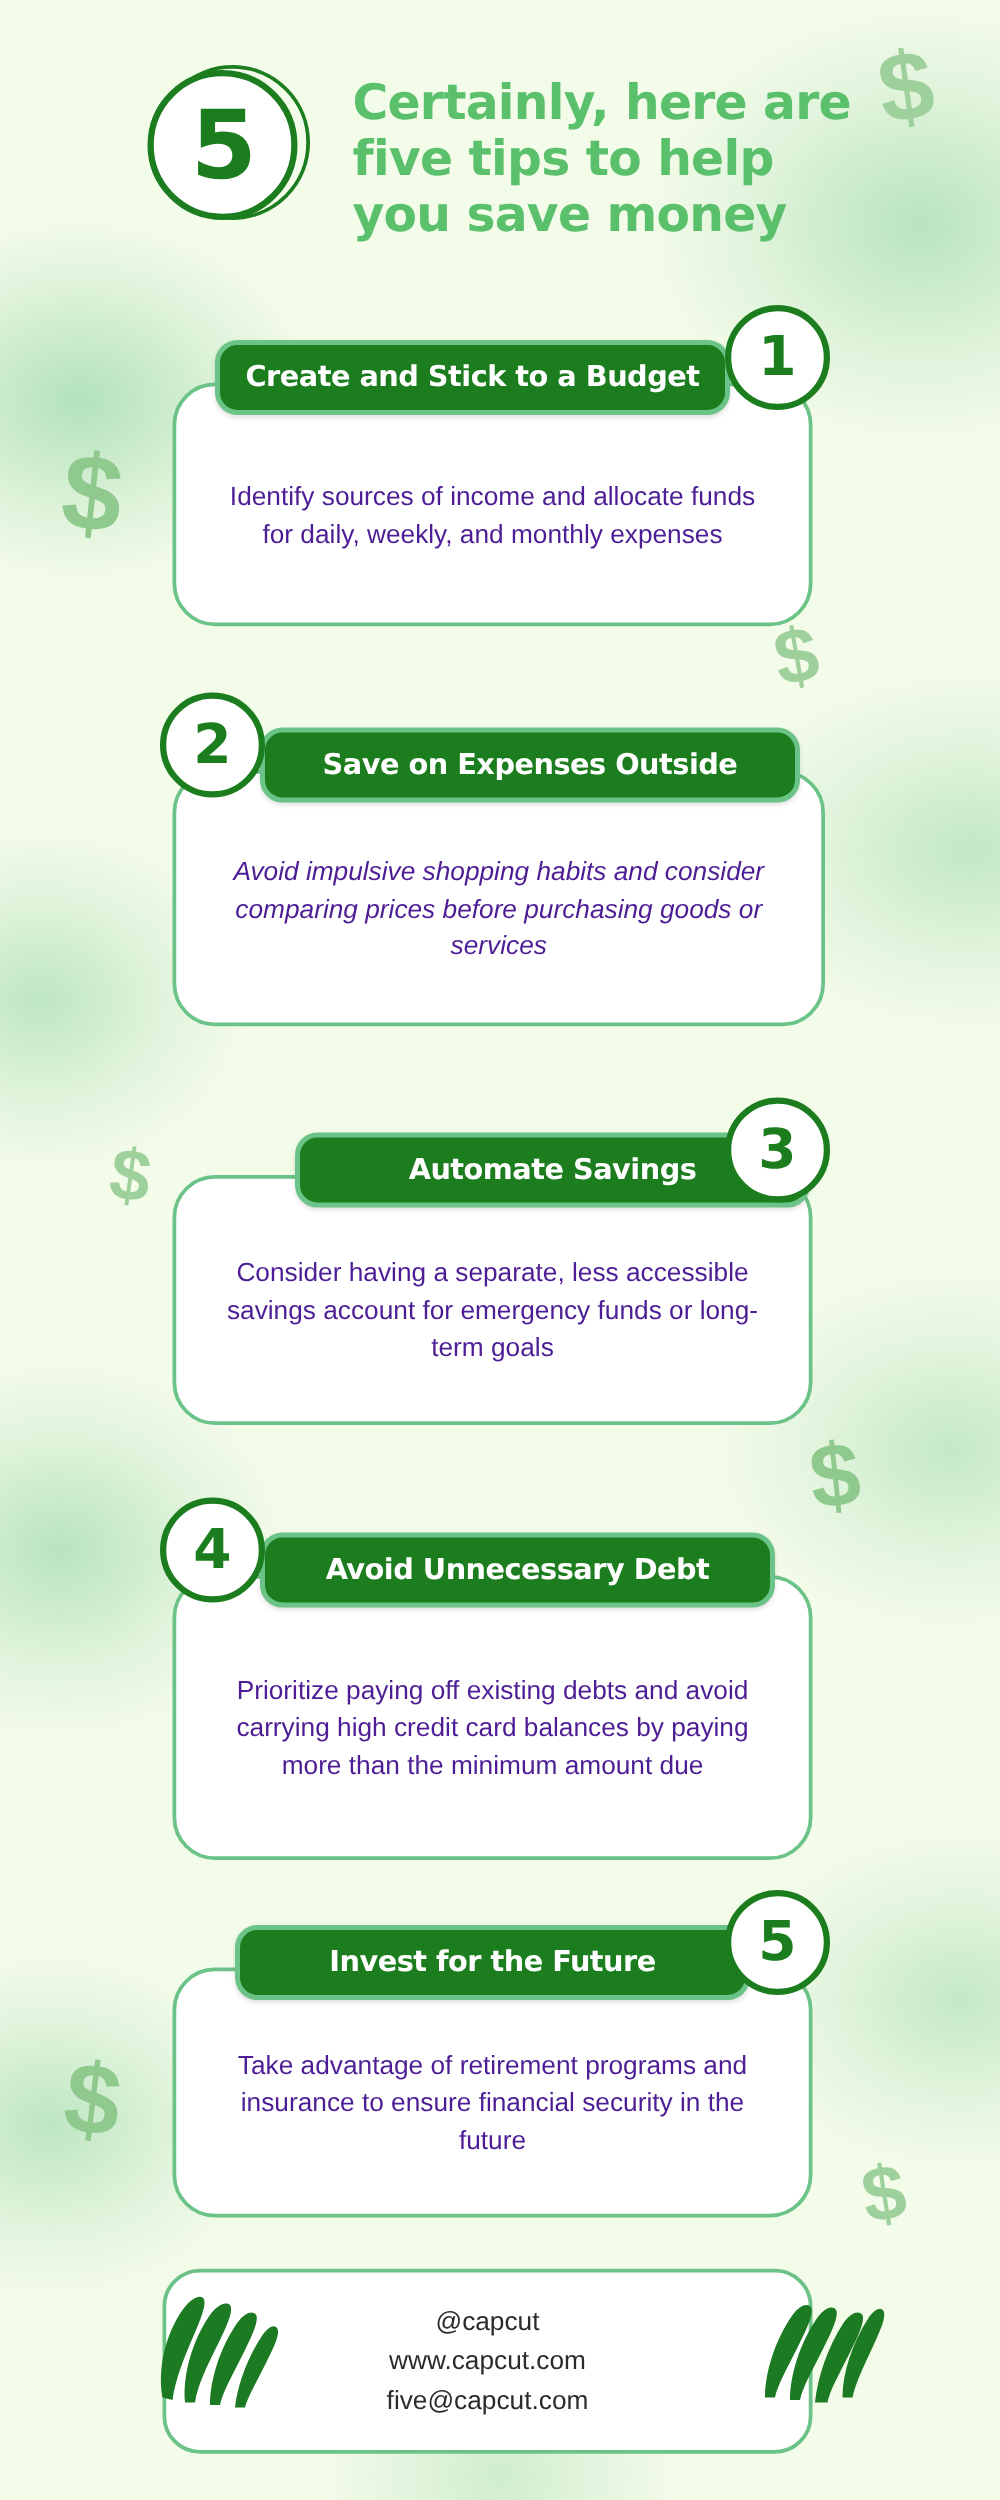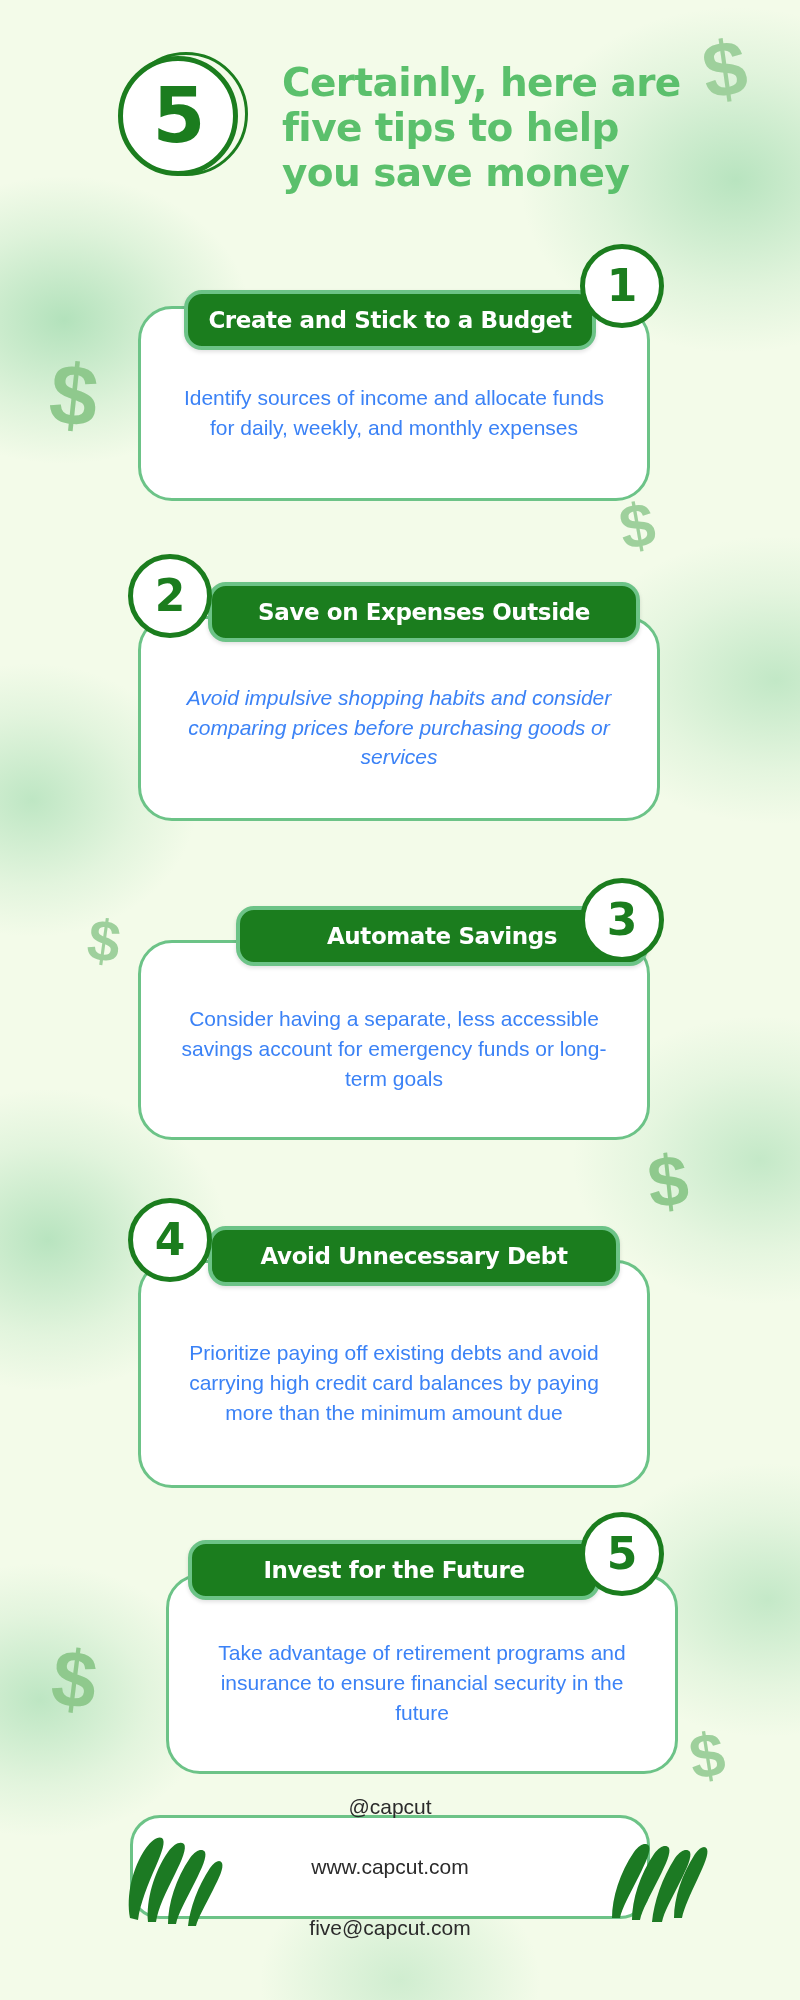--- a/index.html
+++ b/index.html
@@ -113,21 +113,21 @@
     display: flex;
     align-items: center;
     justify-content: center;
     text-align: center;
     padding: 44px 34px 26px 34px;
   }
   .card-body p {
     font-family: "Liberation Sans", sans-serif;
     font-size: 21px;
     line-height: 1.42;
-    color: #3b82f6;
+    color: #4c1d95;
     width: 100%;
   }
   .card-header {
     position: absolute;
     top: 0;
     height: 60px;
     background: #1b7d1e;
     border: 4px solid #6cc387;
     border-radius: 18px;
     display: flex;
@@ -164,30 +164,29 @@
     color: #1b7d1e;
     line-height: 1;
   }
 
   
   #footer {
     position: absolute;
     left: 130px;
     top: 1815px;
     width: 520px;
-    height: 104px;
+    height: 148px;
     background: #ffffff;
     border: 3px solid #6cc387;
     border-radius: 30px;
     z-index: 3;
     display: flex;
     flex-direction: column;
     align-items: center;
     justify-content: center;
-    gap: 29px;
   }
   #footer div {
     font-family: "Liberation Sans", sans-serif;
     font-size: 21px;
     color: #2b2b2b;
     line-height: 1.5;
   }
   .brush {
     position: absolute;
     z-index: 6;
@@ -214,21 +213,21 @@
         <span id="badge-five-num">5</span>
       </div>
     </div>
     <div id="header-title">Certainly, here are five tips to help you save money</div>
   </div>
 
   <div class="card" style="left:138px; top:272px; width:512px;">
     <div class="card-body" style="height:195px;">
       <p>Identify sources of income and allocate funds for daily, weekly, and monthly expenses</p>
     </div>
-    <div class="card-header" style="left:46px; width:412px;margin-top:18px;">
+    <div class="card-header" style="left:34px; width:412px;">
       <span>Create and Stick to a Budget</span>
     </div>
     <div class="num-badge" style="left:442px; top:-28px;">
       <span>1</span>
     </div>
   </div>
 
   <div class="card" style="left:138px; top:582px; width:522px;">
     <div class="card-body" style="height:205px;font-style:italic;">
       <p>Avoid impulsive shopping habits and consider comparing prices before purchasing goods or services</p>
@@ -259,21 +258,21 @@
     </div>
     <div class="card-header" style="left:70px; width:412px;">
       <span>Avoid Unnecessary Debt</span>
     </div>
     <div class="num-badge" style="left:-10px; top:-28px;">
       <span>4</span>
     </div>
   </div>
 
   <div class="card" style="left:138px; top:1540px; width:512px;">
-    <div class="card-body" style="height:200px;margin-left:28px;">
+    <div class="card-body" style="height:200px;">
       <p>Take advantage of retirement programs and insurance to ensure financial security in the future</p>
     </div>
     <div class="card-header" style="left:50px; width:412px;">
       <span>Invest for the Future</span>
     </div>
     <div class="num-badge" style="left:442px; top:-28px;">
       <span>5</span>
     </div>
   </div>
 

